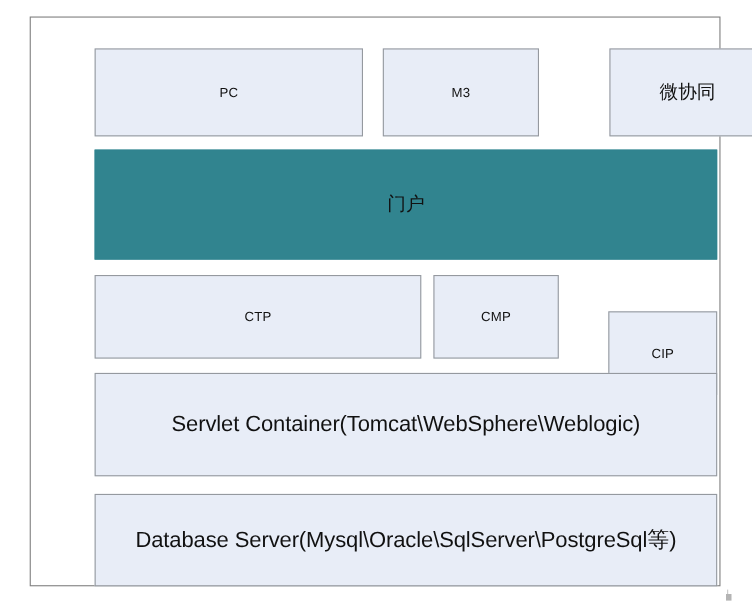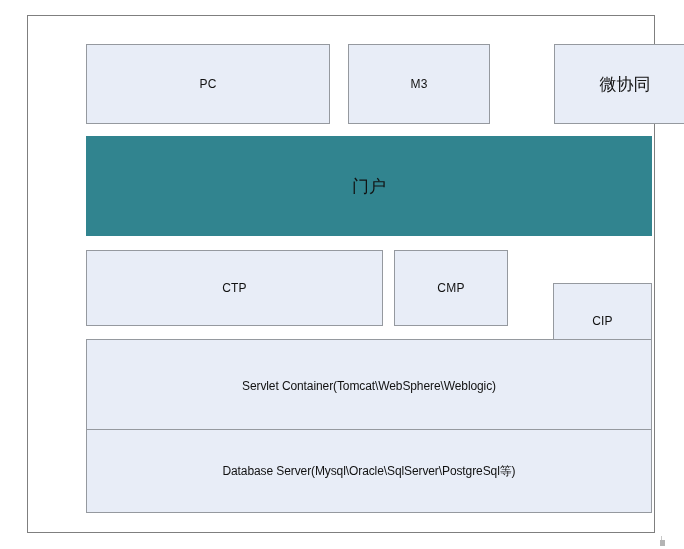--- a/index.html
+++ b/index.html
@@ -57,21 +57,21 @@
 
   .label-lg {
     font-size: 12px;
     letter-spacing: 0.2px;
   }
   .label-cjk {
     font-size: 17px;
     font-family: "DejaVu Sans", "Liberation Sans", sans-serif;
   }
   .label-wide {
-    font-size: 12px;
+    font-size: 20px;
     white-space: nowrap;
     letter-spacing: -0.1px;
   }
 
   
   #box-pc       { left: 58px;  top: 28px;  width: 244px; height: 80px; }
   #box-m3       { left: 320px; top: 28px;  width: 142px; height: 80px; }
   #box-weixie   { left: 482px; top: 28px;  width: 142px; height: 80px; margin-left: 44px; }
 
   
@@ -79,21 +79,21 @@
 
   
   #box-ctp      { left: 58px;  top: 234px; width: 297px; height: 76px; }
   #box-cmp      { left: 366px; top: 234px; width: 114px; height: 76px; }
   #box-cip      { left: 525px; top: 234px; width: 99px;  height: 76px; margin-top: 33px; }
 
   
   #box-servlet  { left: 58px;  top: 323px; width: 566px; height: 94px; }
 
   
-  #box-database { left: 58px;  top: 413px; width: 566px; height: 84px; }
+  #box-database { left: 58px;  top: 433px; width: 566px; height: 84px; }
 
   
   #artifact-mark {
     position: absolute;
     left: 660px;
     top: 540px;
     width: 5px;
     height: 6px;
     background: #b4b4b4;
   }

